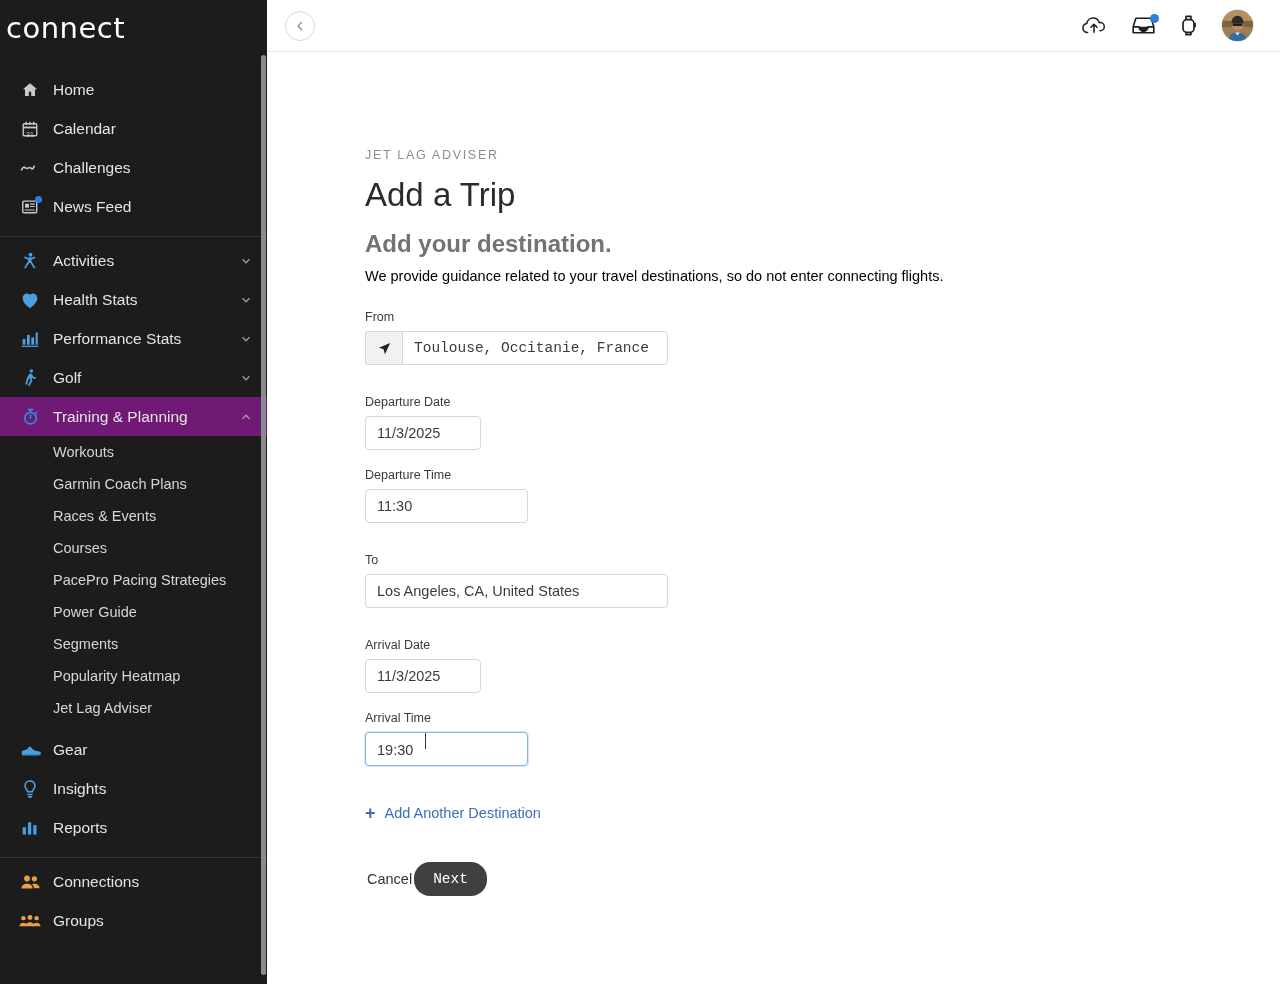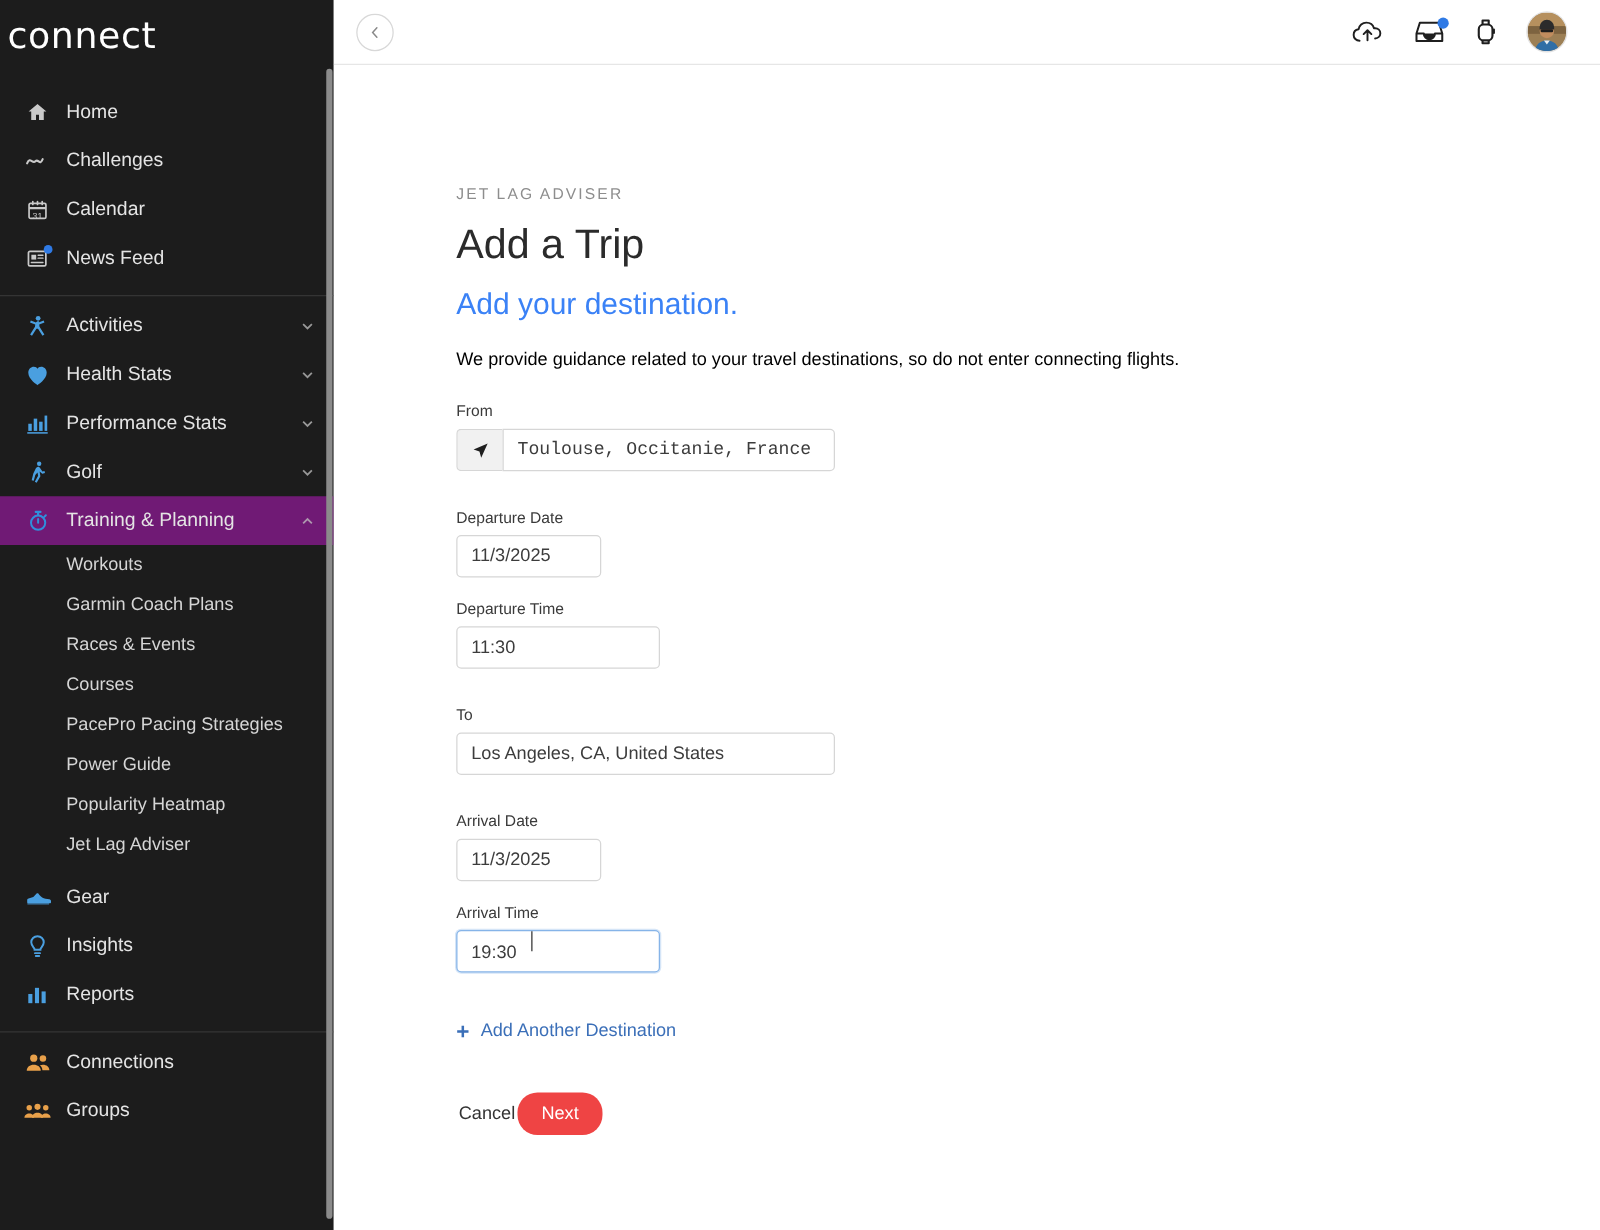--- a/index.html
+++ b/index.html
@@ -82,21 +82,21 @@
     cursor: pointer; flex: 0 0 33px; border: 1px solid #e2e2e2;
   }
 
   
   .content { padding: 96px 0 0 98px; }
   .eyebrow {
     color: #8d8d8d; font-size: 12.5px; letter-spacing: 1.7px;
     text-transform: uppercase; margin-bottom: 14px;
   }
   .h1 { font-size: 33px; color: #2b2b2b; font-weight: 400; margin-bottom: 16px; }
-  .h2 { font-size: 24px; color: #3b82f6; font-weight: 400; margin-bottom: 22px; }
+  .h2 { font-size: 24px; color: #737373; font-weight: 700; margin-bottom: 10px; }
   .lede { font-size: 14.5px; color: #000000; margin-bottom: 26px; }
 
   .field-label {
     font-size: 12.5px; color: #3a3a3a; margin-bottom: 7px; display: block;
   }
   .field-block { margin-bottom: 18px; }
 
   .input-base {
     height: 34px; border: 1px solid #d6d6d6; border-radius: 4px;
     background: #fff; font-size: 14.5px; color: #3c3c3c;
@@ -125,23 +125,23 @@
     color: #3b6fb8; font-size: 14.5px; cursor: pointer; margin-bottom: 40px;
   }
   .plus { font-size: 18px; line-height: 1; font-weight: 700; color: #3b6fb8; }
 
   .btn-row { display: flex; align-items: center; }
   .btn-cancel {
     background: none; border: none; font-size: 14.5px; color: #333;
     cursor: pointer; font-family: "Liberation Sans", sans-serif; padding: 6px 2px;
   }
   .btn-next {
-    background: #ef4444; color: #fff; border: none; border-radius: 16px;
+    background: #404040; color: #fff; border: none; border-radius: 16px;
     font-size: 14.5px; padding: 9px 19px; cursor: pointer;
-    font-family: Liberation Sans, sans-serif;
+    font-family: Liberation Mono, monospace;
   }
   .caret {
     display: inline-block; width: 1px; height: 16px; background: #333;
     vertical-align: -3px; margin-left: 1px;
   }
   .timeval { display: inline-flex; align-items: center; height: 34px; padding: 0 11px;
              font-size: 14.5px; color: #3c3c3c; }
 </style>
 </head>
 <body>
@@ -160,37 +160,37 @@
         <span class="nav-ico">
           <svg width="18" height="18" viewBox="0 0 24 24" fill="#c9c9c9">
               <path d="M12 3L2.5 11h2.8v9h5.1v-5.6h3.2V20h5.1v-9h2.8z"></path>
             </svg>
         </span>
         <span class="nav-label">Home</span>
       </div>
 
       <div class="nav-item">
         <span class="nav-ico">
-          <svg width="20" height="14" viewBox="0 0 24 14" fill="none" stroke="#c9c9c9" stroke-width="2" stroke-linecap="round">
-              <path d="M2 9c3-7 5 1 8-2s4 5 7-2"></path>
-            </svg>
-        </span>
-        <span class="nav-label">Challenges</span>
-      </div>
-
-      <div class="nav-item">
-        <span class="nav-ico">
           <svg width="18" height="18" viewBox="0 0 24 24" fill="none" stroke="#c9c9c9" stroke-width="1.8">
             <rect x="3" y="5" width="18" height="16" rx="1.5"></rect>
               <path d="M3 10h18" stroke-width="2.4"></path>
             <path d="M7 3v3M12 3v3M17 3v3" stroke-linecap="round"></path>
           </svg>
           <span style="position:absolute;bottom:1px;left:0;right:0;text-align:center;font-size:7px;color:#c9c9c9;font-family:'Liberation Sans',sans-serif;">31</span>
         </span>
         <span class="nav-label">Calendar</span>
+      </div>
+
+      <div class="nav-item">
+        <span class="nav-ico">
+          <svg width="20" height="14" viewBox="0 0 24 14" fill="none" stroke="#c9c9c9" stroke-width="2" stroke-linecap="round">
+              <path d="M2 9c3-7 5 1 8-2s4 5 7-2"></path>
+            </svg>
+        </span>
+        <span class="nav-label">Challenges</span>
       </div>
 
       <div class="nav-item">
         <span class="nav-ico">
           <svg width="19" height="17" viewBox="0 0 24 22" fill="none" stroke="#c9c9c9" stroke-width="1.8">
             <rect x="2" y="4" width="18" height="15" rx="1.5"></rect>
             <rect x="5" y="7.5" width="5" height="5" fill="#c9c9c9" stroke="none"></rect>
             <path d="M12 8h5M12 11h5M5 15.5h12" stroke-width="1.5" stroke-linecap="round"></path>
           </svg>
           <span class="badge-dot"></span>
@@ -273,20 +273,21 @@
           </svg>
       </div>
 
       <div class="sub-list">
         <div class="sub-item">Workouts</div>
         <div class="sub-item">Garmin Coach Plans</div>
         <div class="sub-item">Races &amp; Events</div>
         <div class="sub-item">Courses</div>
         <div class="sub-item">PacePro Pacing Strategies</div>
         <div class="sub-item">Power Guide</div>
+        <div class="sub-item">Segments</div>
         <div class="sub-item">Popularity Heatmap</div>
         <div class="sub-item">Jet Lag Adviser</div>
       </div>
 
       <div class="nav-item">
         <span class="nav-ico">
           <svg width="21" height="14" viewBox="0 0 24 14" fill="#4a9fe0">
             <path d="M2 9.3c0-.8.5-1.3 1.2-1.5l4.4-1.3 3-3.1c.5-.5 1.2-.5 1.6 0l1 1.3c1.4 1.8 3.4 3 5.6 3.4l3.4.6c1 .2 1.6.9 1.6 1.8v.8c0 .6-.4 1-1 1H3c-.6 0-1-.4-1-1V9.3z"></path>
             <path d="M2.2 12.2h19.8v1.2H2.2z" opacity=".75"></path>
           </svg>

